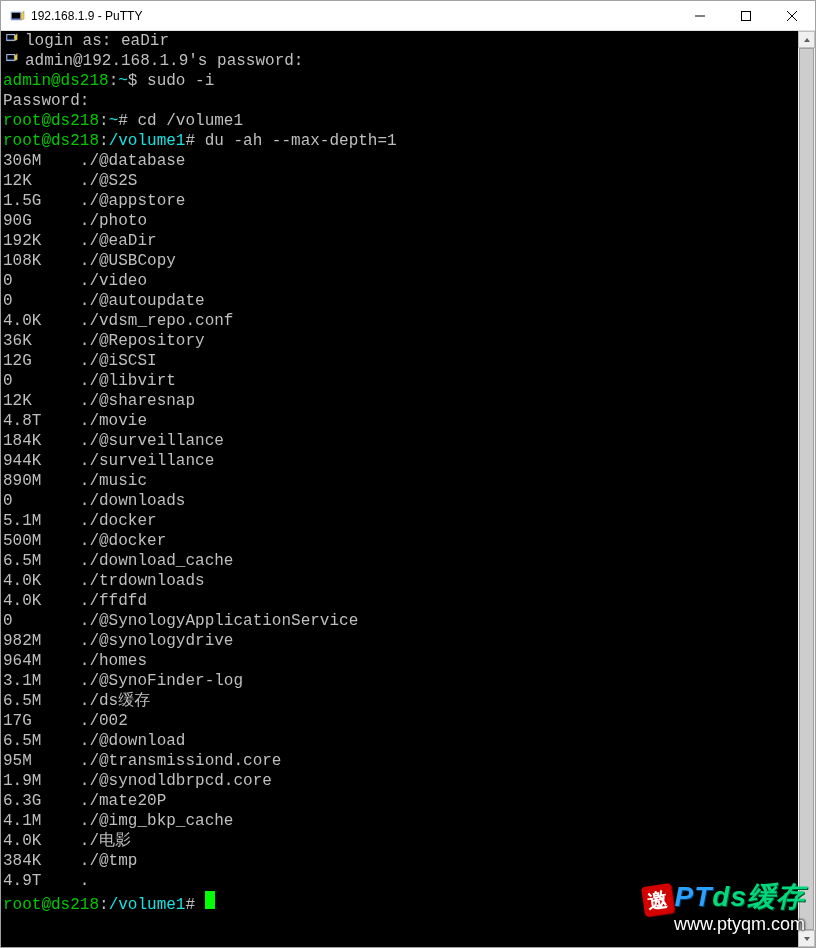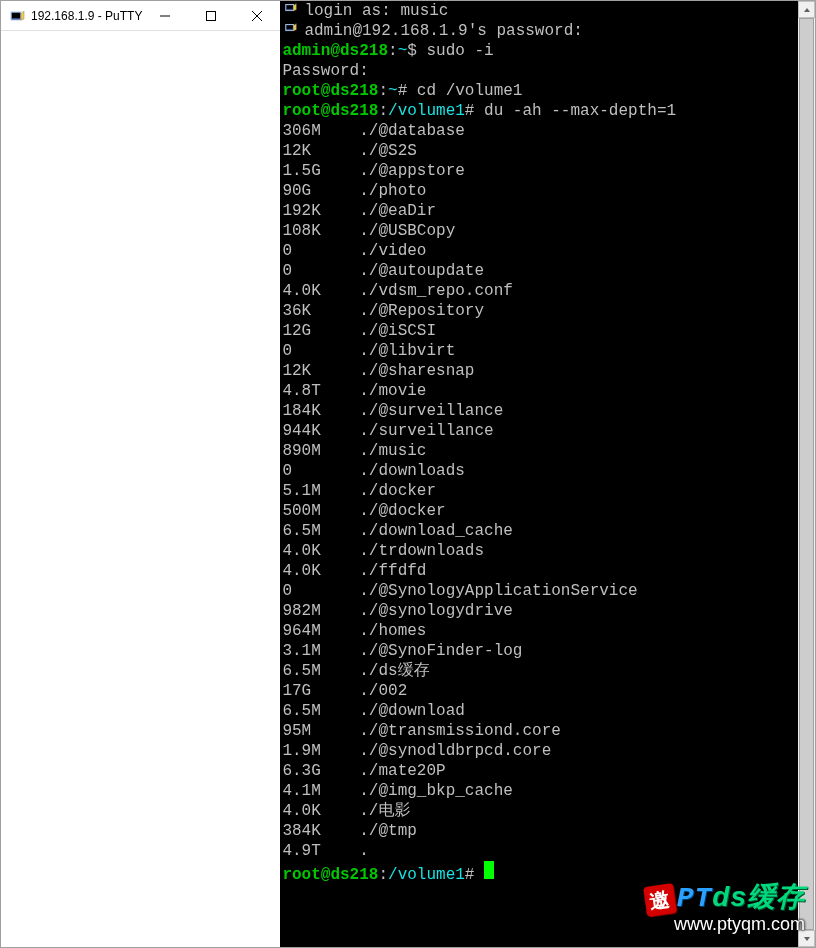--- a/index.html
+++ b/index.html
@@ -10,21 +10,21 @@
       width: 816px;
       height: 948px;
       overflow: hidden;
     }
     .window {
       width: 816px;
       height: 948px;
       background: #fff;
       border: 1px solid #a0a0a0;
       display: flex;
-      flex-direction: row;
+      flex-direction: column;
     }
     .titlebar {
       height: 30px;
       background: #fff;
       display: flex;
       align-items: center;
       padding-left: 8px;
       border-bottom: 1px solid #e0e0e0;
     }
     .titlebar .app-icon {
@@ -99,21 +99,21 @@
     }
     .line { display: flex; align-items: baseline; }
     .line .ic {
       width: 22px;
       display: inline-flex;
       align-items: center;
       justify-content: flex-start;
       padding-left: 2px;
     }
     .sm-ic svg { width: 14px; height: 14px; }
-    .c-green { color: #00c800; font-weight: bold; }
+    .c-green { color: #00c800; }
     .c-cyan  { color: #18e2e2; }
     .c-grey  { color: #bfbfbf; }
     .cursor-block {
       display: inline-block;
       width: 10px;
       height: 18px;
       background: #00ff00;
       vertical-align: text-bottom;
     }
     .watermark {
@@ -137,21 +137,21 @@
       background: #d40000;
       color: #fff;
       border-radius: 4px;
       align-items: center; justify-content: center;
       font-size: 20px;
       font-style: normal;
       transform: rotate(-8deg);
       margin-right: 2px;
       box-shadow: 1px 1px 0 #600;
     }
-    .watermark .wm-top .g1 { color: #2aa0ff; text-shadow: 1px 1px 0 #003a6b; font-family: Liberation Mono, monospace; }
+    .watermark .wm-top .g1 { color: #2aa0ff; text-shadow: 1px 1px 0 #003a6b; }
     .watermark .wm-top .g2 { color: #00d97e; text-shadow: 1px 1px 0 #005a2e; }
     .watermark .wm-url {
       font-family: Arial, sans-serif;
       font-size: 18px;
       color: #fff;
       text-shadow: 0 0 3px #000, 0 0 3px #000;
       margin-top: -2px;
     }
   </style>
 </head>
@@ -185,21 +185,21 @@
           </svg>
       </div>
     </div>
   </div>
 
   <div class="terminal-wrap">
     <div class="terminal" id="term"><div class="line"><span class="ic sm-ic"><svg viewBox="0 0 16 16">
               <rect x="2" y="4" width="9" height="7" fill="#2a4b8d" stroke="#b8c8e6" stroke-width="1"></rect>
               <rect x="3" y="5" width="7" height="4" fill="#000"></rect>
               <path d="M11 5 L14 3 L14 10 L11 11 Z" fill="#e8d060" stroke="#a08020" stroke-width="0.5"></path>
-            </svg></span><span class="c-grey">login as: </span><span class="c-grey">music</span></div><div class="line"><span class="ic sm-ic"><svg viewBox="0 0 16 16">
+            </svg></span><span class="c-grey">login as: </span><span class="c-grey">eaDir</span></div><div class="line"><span class="ic sm-ic"><svg viewBox="0 0 16 16">
               <rect x="2" y="4" width="9" height="7" fill="#2a4b8d" stroke="#b8c8e6" stroke-width="1"></rect>
               <rect x="3" y="5" width="7" height="4" fill="#000"></rect>
               <path d="M11 5 L14 3 L14 10 L11 11 Z" fill="#e8d060" stroke="#a08020" stroke-width="0.5"></path>
             </svg></span><span class="c-grey">admin@192.168.1.9's password:</span></div><div class="line"><span class="c-green">admin@ds218</span><span class="c-grey">:</span><span class="c-cyan">~</span><span class="c-grey">$ </span><span class="c-grey">sudo -i</span></div><div class="line"><span class="c-grey">Password:</span></div><div class="line"><span class="c-green">root@ds218</span><span class="c-grey">:</span><span class="c-cyan">~</span><span class="c-grey"># </span><span class="c-grey">cd /volume1</span></div><div class="line"><span class="c-green">root@ds218</span><span class="c-grey">:</span><span class="c-cyan">/volume1</span><span class="c-grey"># </span><span class="c-grey">du -ah --max-depth=1</span></div><div class="line"><span class="c-grey">306M    ./@database</span></div><div class="line"><span class="c-grey">12K     ./@S2S</span></div><div class="line"><span class="c-grey">1.5G    ./@appstore</span></div><div class="line"><span class="c-grey">90G     ./photo</span></div><div class="line"><span class="c-grey">192K    ./@eaDir</span></div><div class="line"><span class="c-grey">108K    ./@USBCopy</span></div><div class="line"><span class="c-grey">0       ./video</span></div><div class="line"><span class="c-grey">0       ./@autoupdate</span></div><div class="line"><span class="c-grey">4.0K    ./vdsm_repo.conf</span></div><div class="line"><span class="c-grey">36K     ./@Repository</span></div><div class="line"><span class="c-grey">12G     ./@iSCSI</span></div><div class="line"><span class="c-grey">0       ./@libvirt</span></div><div class="line"><span class="c-grey">12K     ./@sharesnap</span></div><div class="line"><span class="c-grey">4.8T    ./movie</span></div><div class="line"><span class="c-grey">184K    ./@surveillance</span></div><div class="line"><span class="c-grey">944K    ./surveillance</span></div><div class="line"><span class="c-grey">890M    ./music</span></div><div class="line"><span class="c-grey">0       ./downloads</span></div><div class="line"><span class="c-grey">5.1M    ./docker</span></div><div class="line"><span class="c-grey">500M    ./@docker</span></div><div class="line"><span class="c-grey">6.5M    ./download_cache</span></div><div class="line"><span class="c-grey">4.0K    ./trdownloads</span></div><div class="line"><span class="c-grey">4.0K    ./ffdfd</span></div><div class="line"><span class="c-grey">0       ./@SynologyApplicationService</span></div><div class="line"><span class="c-grey">982M    ./@synologydrive</span></div><div class="line"><span class="c-grey">964M    ./homes</span></div><div class="line"><span class="c-grey">3.1M    ./@SynoFinder-log</span></div><div class="line"><span class="c-grey">6.5M    ./ds缓存</span></div><div class="line"><span class="c-grey">17G     ./002</span></div><div class="line"><span class="c-grey">6.5M    ./@download</span></div><div class="line"><span class="c-grey">95M     ./@transmissiond.core</span></div><div class="line"><span class="c-grey">1.9M    ./@synodldbrpcd.core</span></div><div class="line"><span class="c-grey">6.3G    ./mate20P</span></div><div class="line"><span class="c-grey">4.1M    ./@img_bkp_cache</span></div><div class="line"><span class="c-grey">4.0K    ./电影</span></div><div class="line"><span class="c-grey">384K    ./@tmp</span></div><div class="line"><span class="c-grey">4.9T    .</span></div><div class="line"><span class="c-green">root@ds218</span><span class="c-grey">:</span><span class="c-cyan">/volume1</span><span class="c-grey"># </span><span class="cursor-block"></span></div></div>
 
     <div class="scrollbar">
       <div class="sb-btn">
         <svg width="8" height="8" viewBox="0 0 8 8">
             <path d="M4 2 L7 6 L1 6 Z" fill="#606060"></path>
           </svg>

